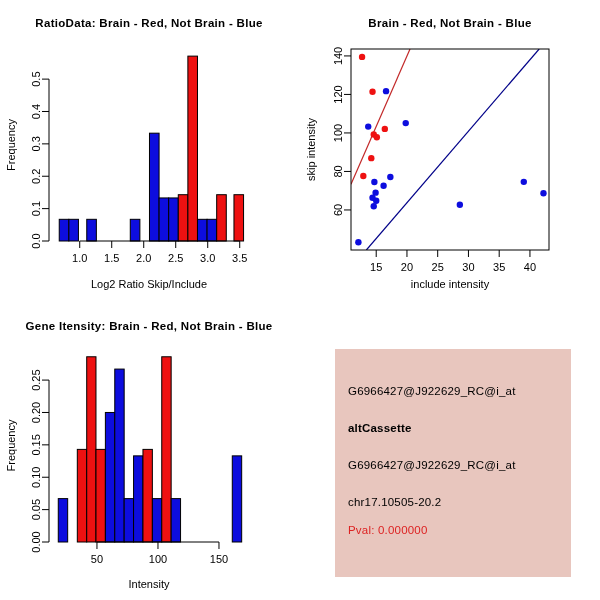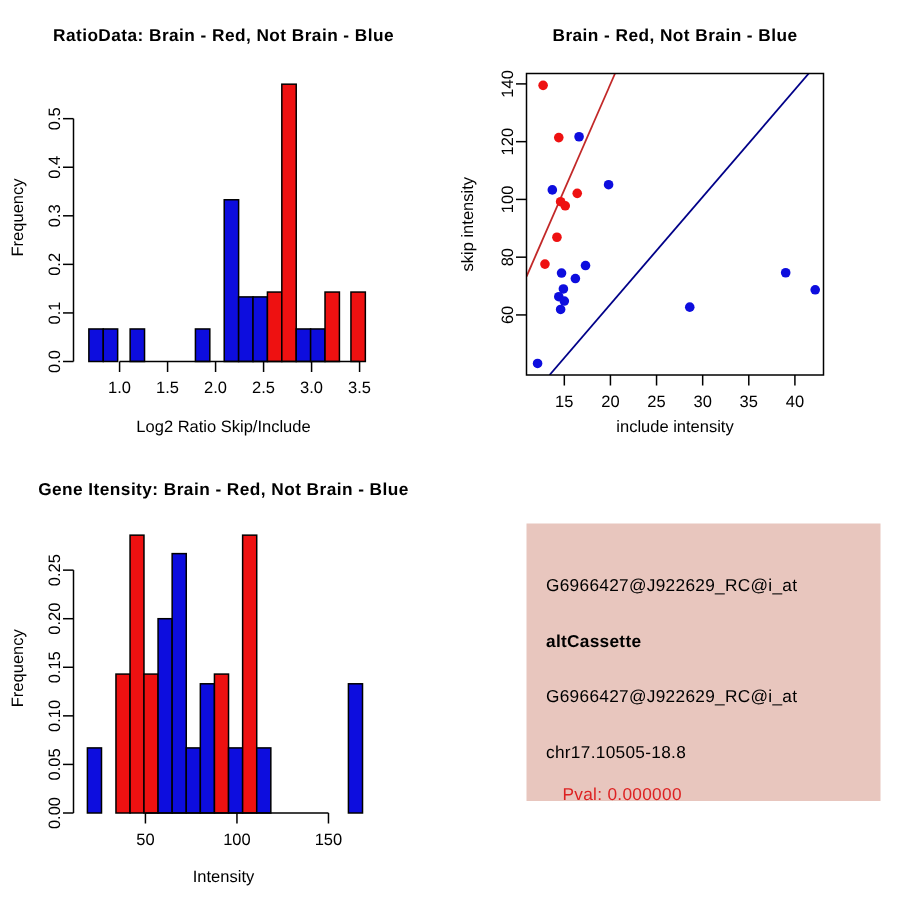--- a/index.html
+++ b/index.html
@@ -6,32 +6,32 @@
   .canvas{
     position:relative;width:600px;height:600px;background:#ffffff;
     font-family:"Liberation Sans", sans-serif;overflow:hidden;
   }
   svg.panel{position:absolute;width:300px;height:300px;}
   #p-tl{left:0;top:0;}
   #p-tr{left:300px;top:0;}
   #p-bl{left:0;top:300px;}
   svg text{fill:#000000;font-family:"Liberation Sans", sans-serif;}
   .info{
-    position:absolute;left:351px;top:349px;width:236px;height:185px;
+    position:absolute;left:335px;top:349px;width:236px;height:228px;
   }
   .info .line{
     position:absolute;left:13px;font-size:11.5px;letter-spacing:0.2px;
     white-space:nowrap;color:#000000;
   }
   .info .l1{top:36px;}
   .info .l2{top:73px;font-weight:bold;}
   .info .l3{top:110px;}
   .info .l4{top:147px;}
   .info .l5{top:175px;}
-  .info .pval{color:#dd2222;margin-left:11px;}
+  .info .pval{color:#dd2222;}
 </style>
 </head>
 <body>
 
 <div class="canvas">
   <svg id="p-tl" class="panel" viewBox="0 0 300 300">
       <defs>
         <clipPath id="ratio_hist_clip">
           <rect x="49" y="49" width="200" height="192"></rect>
         </clipPath>
@@ -196,16 +196,16 @@
       </g>
       <text x="149" y="30" text-anchor="middle" font-size="11.5" font-weight="bold" letter-spacing="0.3">Gene Itensity: Brain - Red, Not Brain - Blue</text>
       <text x="149" y="288" text-anchor="middle" font-size="11">Intensity</text>
       <text x="15" y="145.5" text-anchor="middle" font-size="11" transform="rotate(-90 15 145.5)">Frequency</text>
     </svg>
 
   <div class="info" id="info-box" style="background: rgb(232, 198, 190);">
     <span class="line l1">G6966427@J922629_RC@i_at</span>
     <span class="line l2">altCassette</span>
     <span class="line l3">G6966427@J922629_RC@i_at</span>
-    <span class="line l4">chr17.10505-18.8</span>
+    <span class="line l4">chr17.10505-20.2</span>
     <span class="line l5 pval" style="color: rgb(221, 34, 34);">Pval: 0.000000</span>
   </div>
 </div>
 
 </body></html>

